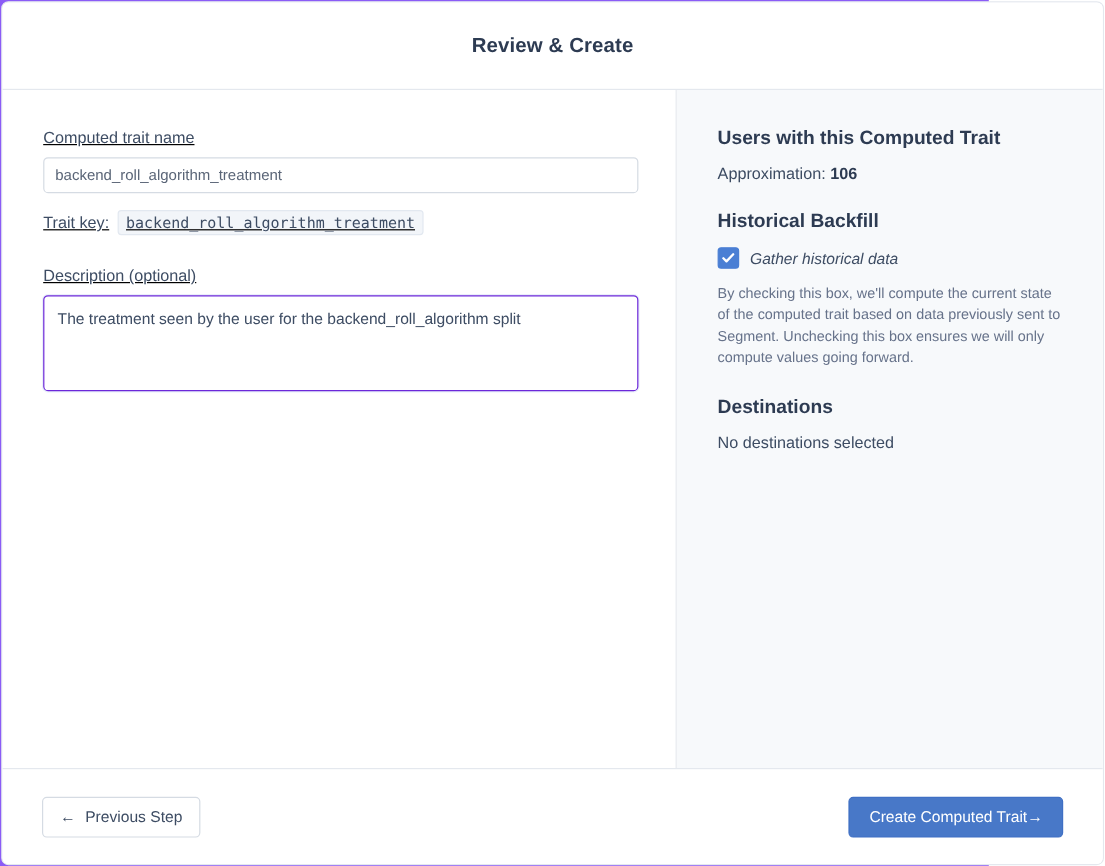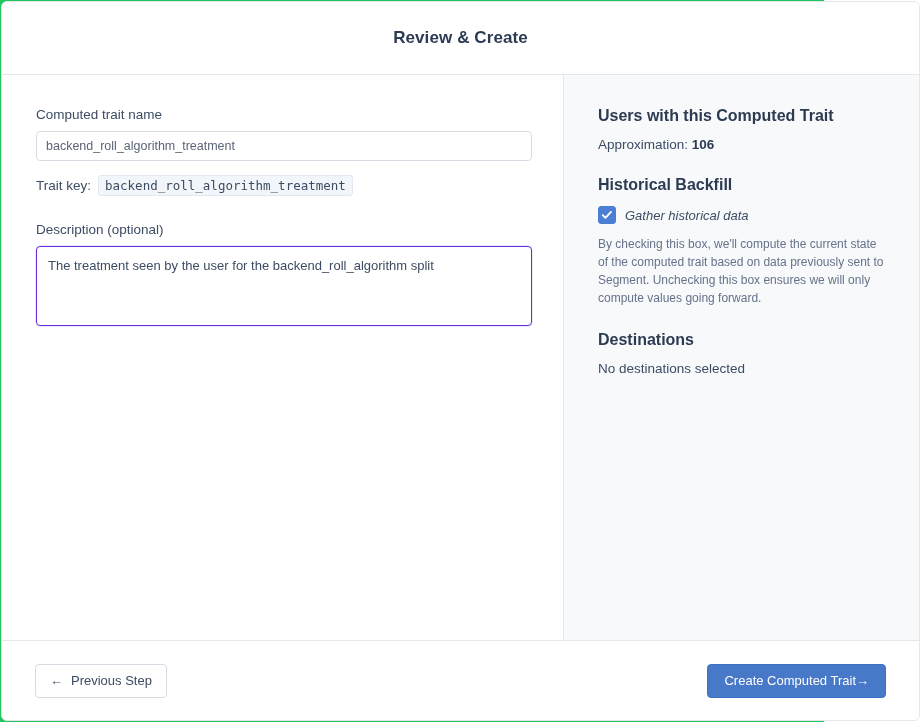--- a/index.html
+++ b/index.html
@@ -11,21 +11,21 @@
   body {
     width: 921px;
     height: 722px;
     overflow: hidden;
   }
   .app {
     position: relative;
     width: 824px;
     height: 722px;
     box-sizing: border-box;
-    background: #22c55e;
+    background: #8b5cf6;
   }
   .panel {
     position: absolute;
     left: 1px;
     top: 1px;
     width: 919px;
     height: 720px;
     box-sizing: border-box;
     border: 1px solid #e4e8ee;
     border-radius: 6px;
@@ -54,20 +54,21 @@
     display: flex;
     min-height: 0;
   }
   .left-col {
     width: 562px;
     flex: 0 0 562px;
     box-sizing: border-box;
     padding: 32px 34px 0 34px;
     border-right: 1px solid #e4e8ee;
     background: #ffffff;
+    text-decoration: underline;
   }
   .right-col {
     flex: 1 1 auto;
     box-sizing: border-box;
     padding: 32px 30px 0 34px;
     background: #f7f9fb;
   }
   .field-label {
     font-size: 13.5px;
     color: #3d4c63;

